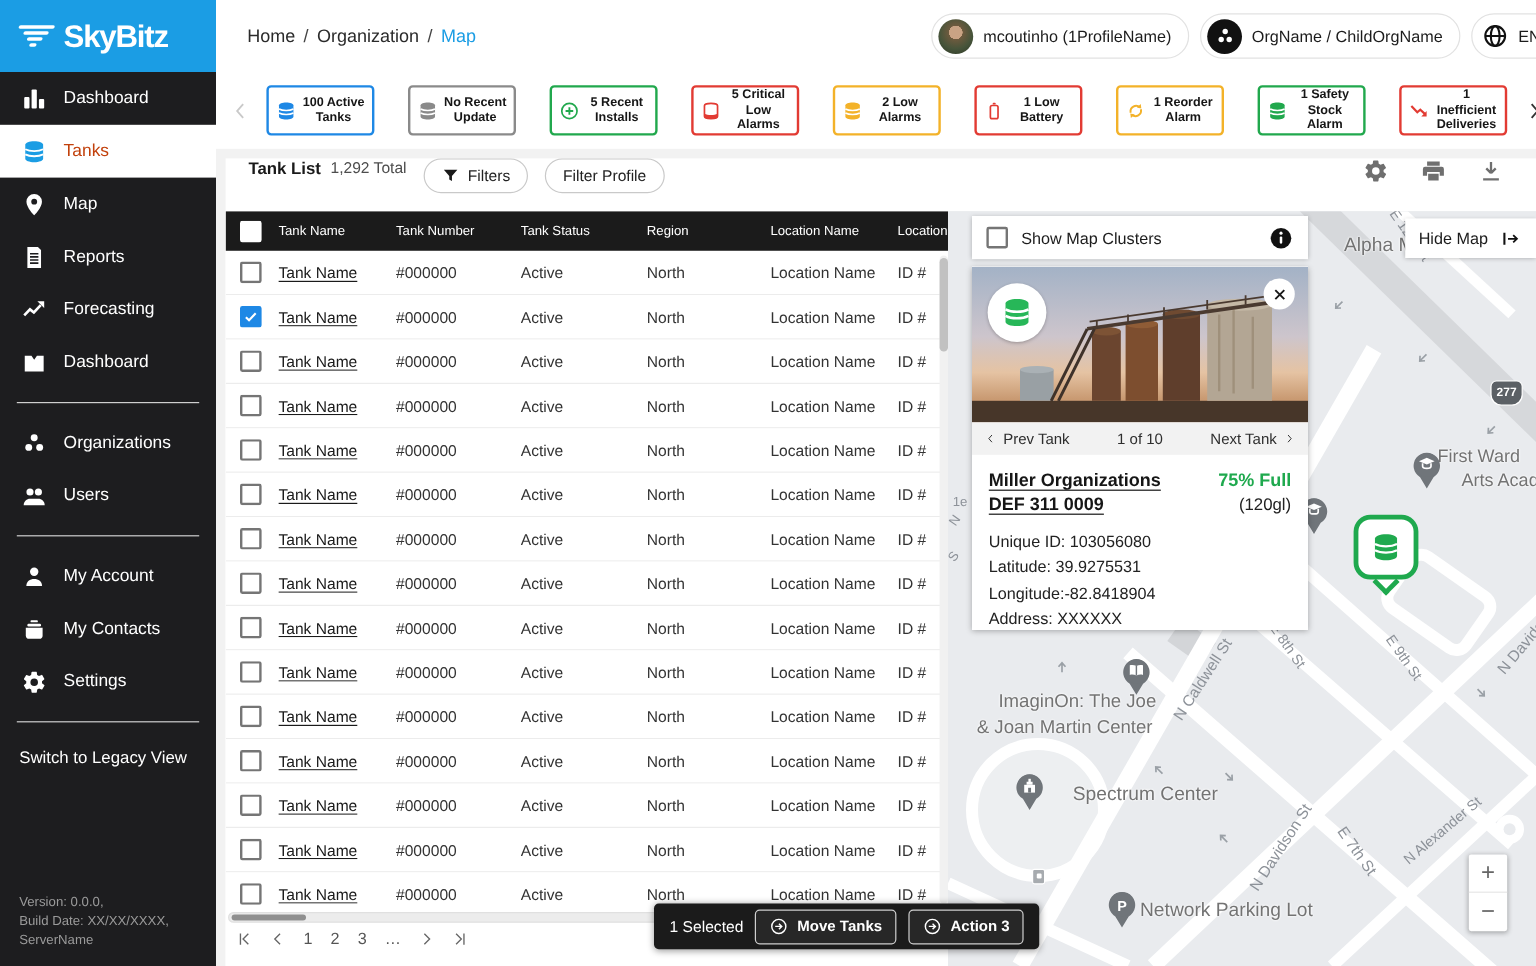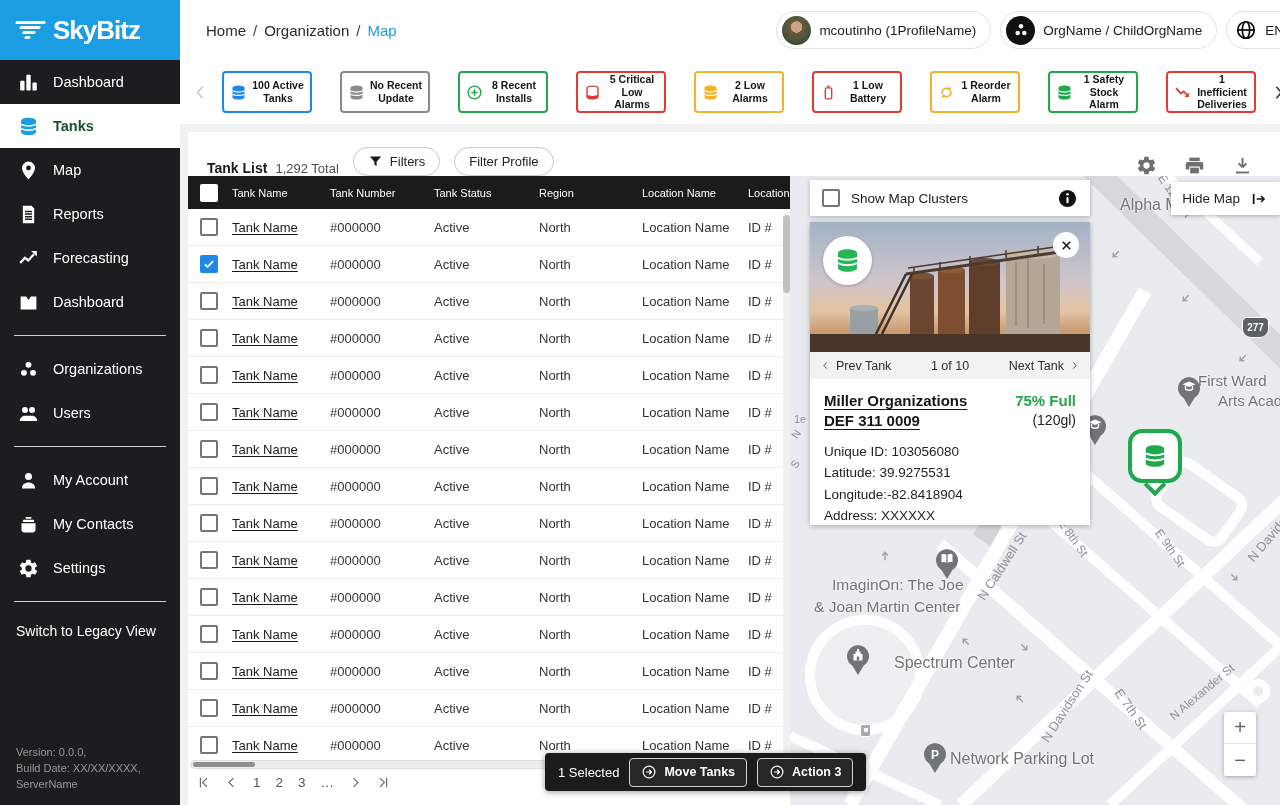--- a/index.html
+++ b/index.html
@@ -8,21 +8,21 @@
 
 
 .sidebar{position:absolute;left:0;top:0;width:180px;height:805px;background:#1d1d1f;z-index:40;display:flex;flex-direction:column}
 .logo{height:60px;background:#1b9de4;display:flex;align-items:center;padding-left:12px;gap:7px;flex:none}
 .logo-mark{width:34px;height:30px;display:flex;flex-direction:column;align-items:center;justify-content:center;gap:2px;transform:skewX(-12deg)}
 .logo-mark i{display:block;background:#fff;height:3px;border-radius:2px}
 .logo-text{color:#fff;font-size:26px;font-weight:800;letter-spacing:-1px}
 .nav-item{display:flex;align-items:center;gap:14px;height:44px;padding-left:18px;color:#fff;font-size:14.5px;cursor:pointer;flex:none}
 .nav-item .ic{width:21px;height:21px;flex:none}
 .nav-item .ic svg{width:100%;height:100%;display:block}
-.nav-item.active{background:#fff;color:#14532d;font-weight:bold}
+.nav-item.active{background:#fff;color:#c2410c;font-weight:normal}
 .nav-divider{border-top:1px solid #cfcfcf;margin:11px 14px;flex:none}
 .legacy{padding:10px 16px;color:#fff;font-size:14px;cursor:pointer}
 .version{position:absolute;left:16px;bottom:12px;color:#9a9a9a;font-size:11px;line-height:1.45}
 
 
 .header{position:absolute;left:180px;top:0;width:1141px;height:60px;background:#fff;z-index:30;display:flex;align-items:center}
 .breadcrumb{margin-left:26px;font-size:15px;color:#2b2b2b;white-space:nowrap}
 .crumb{cursor:pointer}
 .crumb-sep{margin:0 7px;color:#444}
 .crumb.active{color:#1b9de4}
@@ -41,21 +41,21 @@
 .status-row{position:absolute;left:180px;top:60px;width:1100px;height:64px;background:#fff;display:flex;align-items:center;padding:0 8px;z-index:25}
 .chev{width:24px;display:flex;justify-content:center;cursor:pointer;flex:none}
 .cards{flex:1;display:flex;gap:28px;margin:0 10px}
 .scard{width:90px;height:42px;background:#fff;border:2px solid;border-radius:4px;display:flex;align-items:center;gap:5px;padding:0 6px;cursor:pointer;flex:none}
 .scard .ic{width:17px;height:17px;flex:none}
 .scard .ic svg{width:100%;height:100%;display:block}
 .scard .lbl{flex:1;font-size:10.5px;font-weight:bold;color:#161616;line-height:1.2;text-align:center}
 
 
 .panel{position:absolute;left:188px;top:132px;width:1092px;height:673px;background:#fff;z-index:10}
-.toolbar{height:44px;display:flex;align-items:flex-end;gap:14px;padding-left:19px}
+.toolbar{height:44px;display:flex;align-items:flex-start;gap:14px;padding-left:19px}
 .tl-title{font-size:14px;font-weight:bold;color:#1a1a1a}
 .tl-total{font-size:13px;color:#4d4d4d;margin-left:-6px}
 .pill{height:29px;border:1px solid #c9c9c9;border-radius:15px;background:#fff;display:flex;align-items:center;gap:7px;padding:0 14px;font-size:13px;color:#222;cursor:pointer}
 .tl-icons{margin-left:auto;display:flex;gap:27px;margin-right:27px}
 .tl-icons .tbtn{width:21px;height:21px;cursor:pointer}
 .tl-icons .tbtn svg{width:100%;height:100%;display:block}
 
 
 .table-area{position:absolute;left:0;top:44px;width:602px;bottom:0;overflow:hidden;background:#fff}
 .tgrid{display:grid;grid-template-columns:44px 98px 104px 105px 103px 106px 62px;align-items:center}
@@ -309,21 +309,21 @@
           </span>
      <span class="lbl">No Recent Update</span>
         </div>
         <div class="scard" style="border-color:#21A84D">
      <span class="ic">
             <svg viewBox="0 0 24 24" style="width:100%;height:100%;display:block">
               <circle cx="12" cy="12" r="9" fill="none" stroke="#21A84D" stroke-width="2"></circle>
               <path d="M12 7.5v9M7.5 12h9" stroke="#21A84D" stroke-width="2.2"></path>
             </svg>
           </span>
-     <span class="lbl">8 Recent Installs</span>
+     <span class="lbl">5 Recent Installs</span>
         </div>
         <div class="scard" style="border-color:#E23B33">
      <span class="ic">
             <svg viewBox="0 0 24 24" style="width:100%;height:100%;display:block">
               <path d="M12 3C7.7 3 4.3 4.3 4.3 5.9v12.2C4.3 19.7 7.7 21 12 21s7.7-1.3 7.7-2.9V5.9C19.7 4.3 16.3 3 12 3z" fill="none" stroke="#E23B33" stroke-width="2"></path>
               <path d="M4.3 15.2c2 1 4.6 1.6 7.7 1.6s5.7-.6 7.7-1.6v2.9c0 1.6-3.4 2.9-7.7 2.9s-7.7-1.3-7.7-2.9z" fill="#E23B33"></path>
             </svg>
           </span>
      <span class="lbl">5 Critical Low Alarms</span>
         </div>

